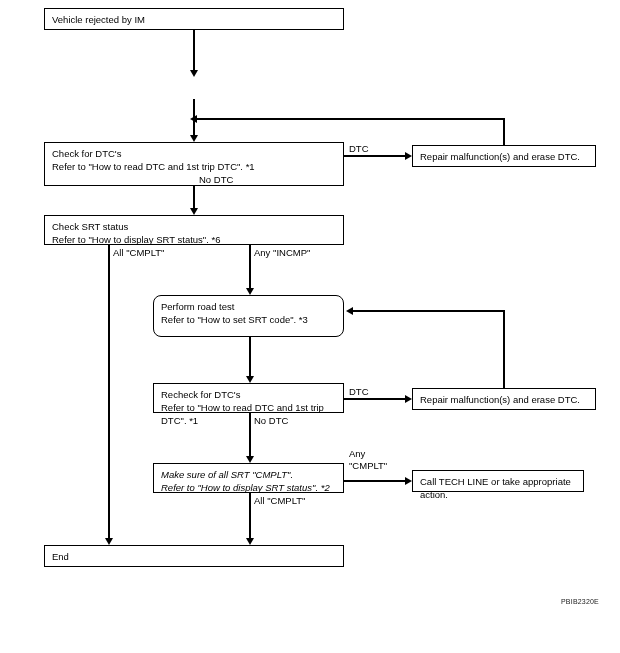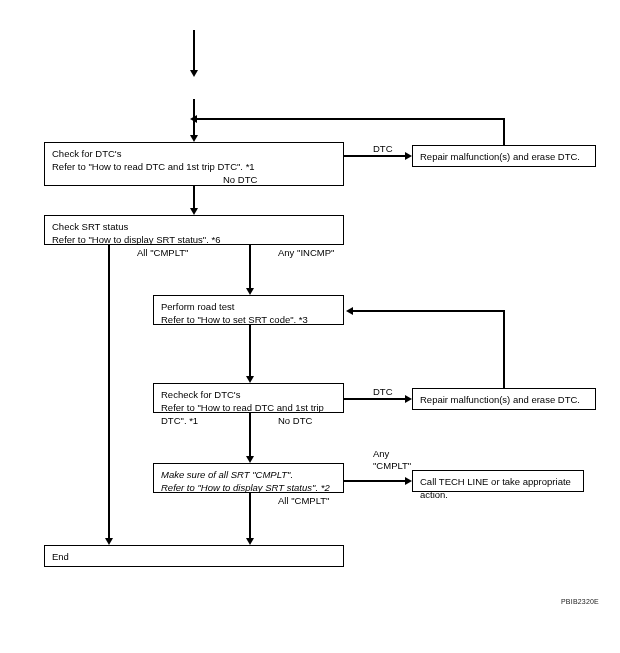--- a/index.html
+++ b/index.html
@@ -32,21 +32,20 @@
     z-index: 3;
   }
   .edge-label {
     position: absolute;
     font-size: 9.5px;
     line-height: 12px;
     color: #000000;
     white-space: pre-line;
     z-index: 4;
     background: transparent;
-    margin-left: 24px;
   }
   .vline {
     position: absolute;
     width: 1.5px;
     background: #000000;
     z-index: 1;
   }
   .hline {
     position: absolute;
     height: 1.5px;
@@ -87,31 +86,32 @@
     color: #1a1a1a;
     font-family: "Liberation Sans", sans-serif;
     z-index: 5;
   }
 </style>
 </head>
 <body>
 
 <div id="canvas">
 
+  <div class="node" style="left:44px; top:8px; width:300px; height:22px;">Vehicle rejected by IM</div>
 
 
   <div class="node" style="left:44px; top:142px; width:300px; height:44px;">Check for DTC's
 Refer to "How to read DTC and 1st trip DTC". *1</div>
 
   <div class="node" style="left:412px; top:145px; width:184px; height:22px;">Repair malfunction(s) and erase DTC.</div>
 
   <div class="node" style="left:44px; top:215px; width:300px; height:30px;">Check SRT status
 Refer to "How to display SRT status". *6</div>
 
-  <div class="node" style="left:153px; top:295px; width:191px; height:30px;">Perform road test
+  <div class="node" style="left:153px; top:295px; width:191px; height:42px;border-radius:8px;">Perform road test
 Refer to "How to set SRT code". *3</div>
 
   <div class="node" style="left:153px; top:383px; width:191px; height:30px;">Recheck for DTC's
 Refer to "How to read DTC and 1st trip DTC". *1</div>
 
   <div class="node" style="left:412px; top:388px; width:184px; height:22px;">Repair malfunction(s) and erase DTC.</div>
 
   <div class="node" style="left:153px; top:463px; width:191px; height:30px;font-style:italic;">Make sure of all SRT "CMPLT".
 Refer to "How to display SRT status". *2</div>
 

